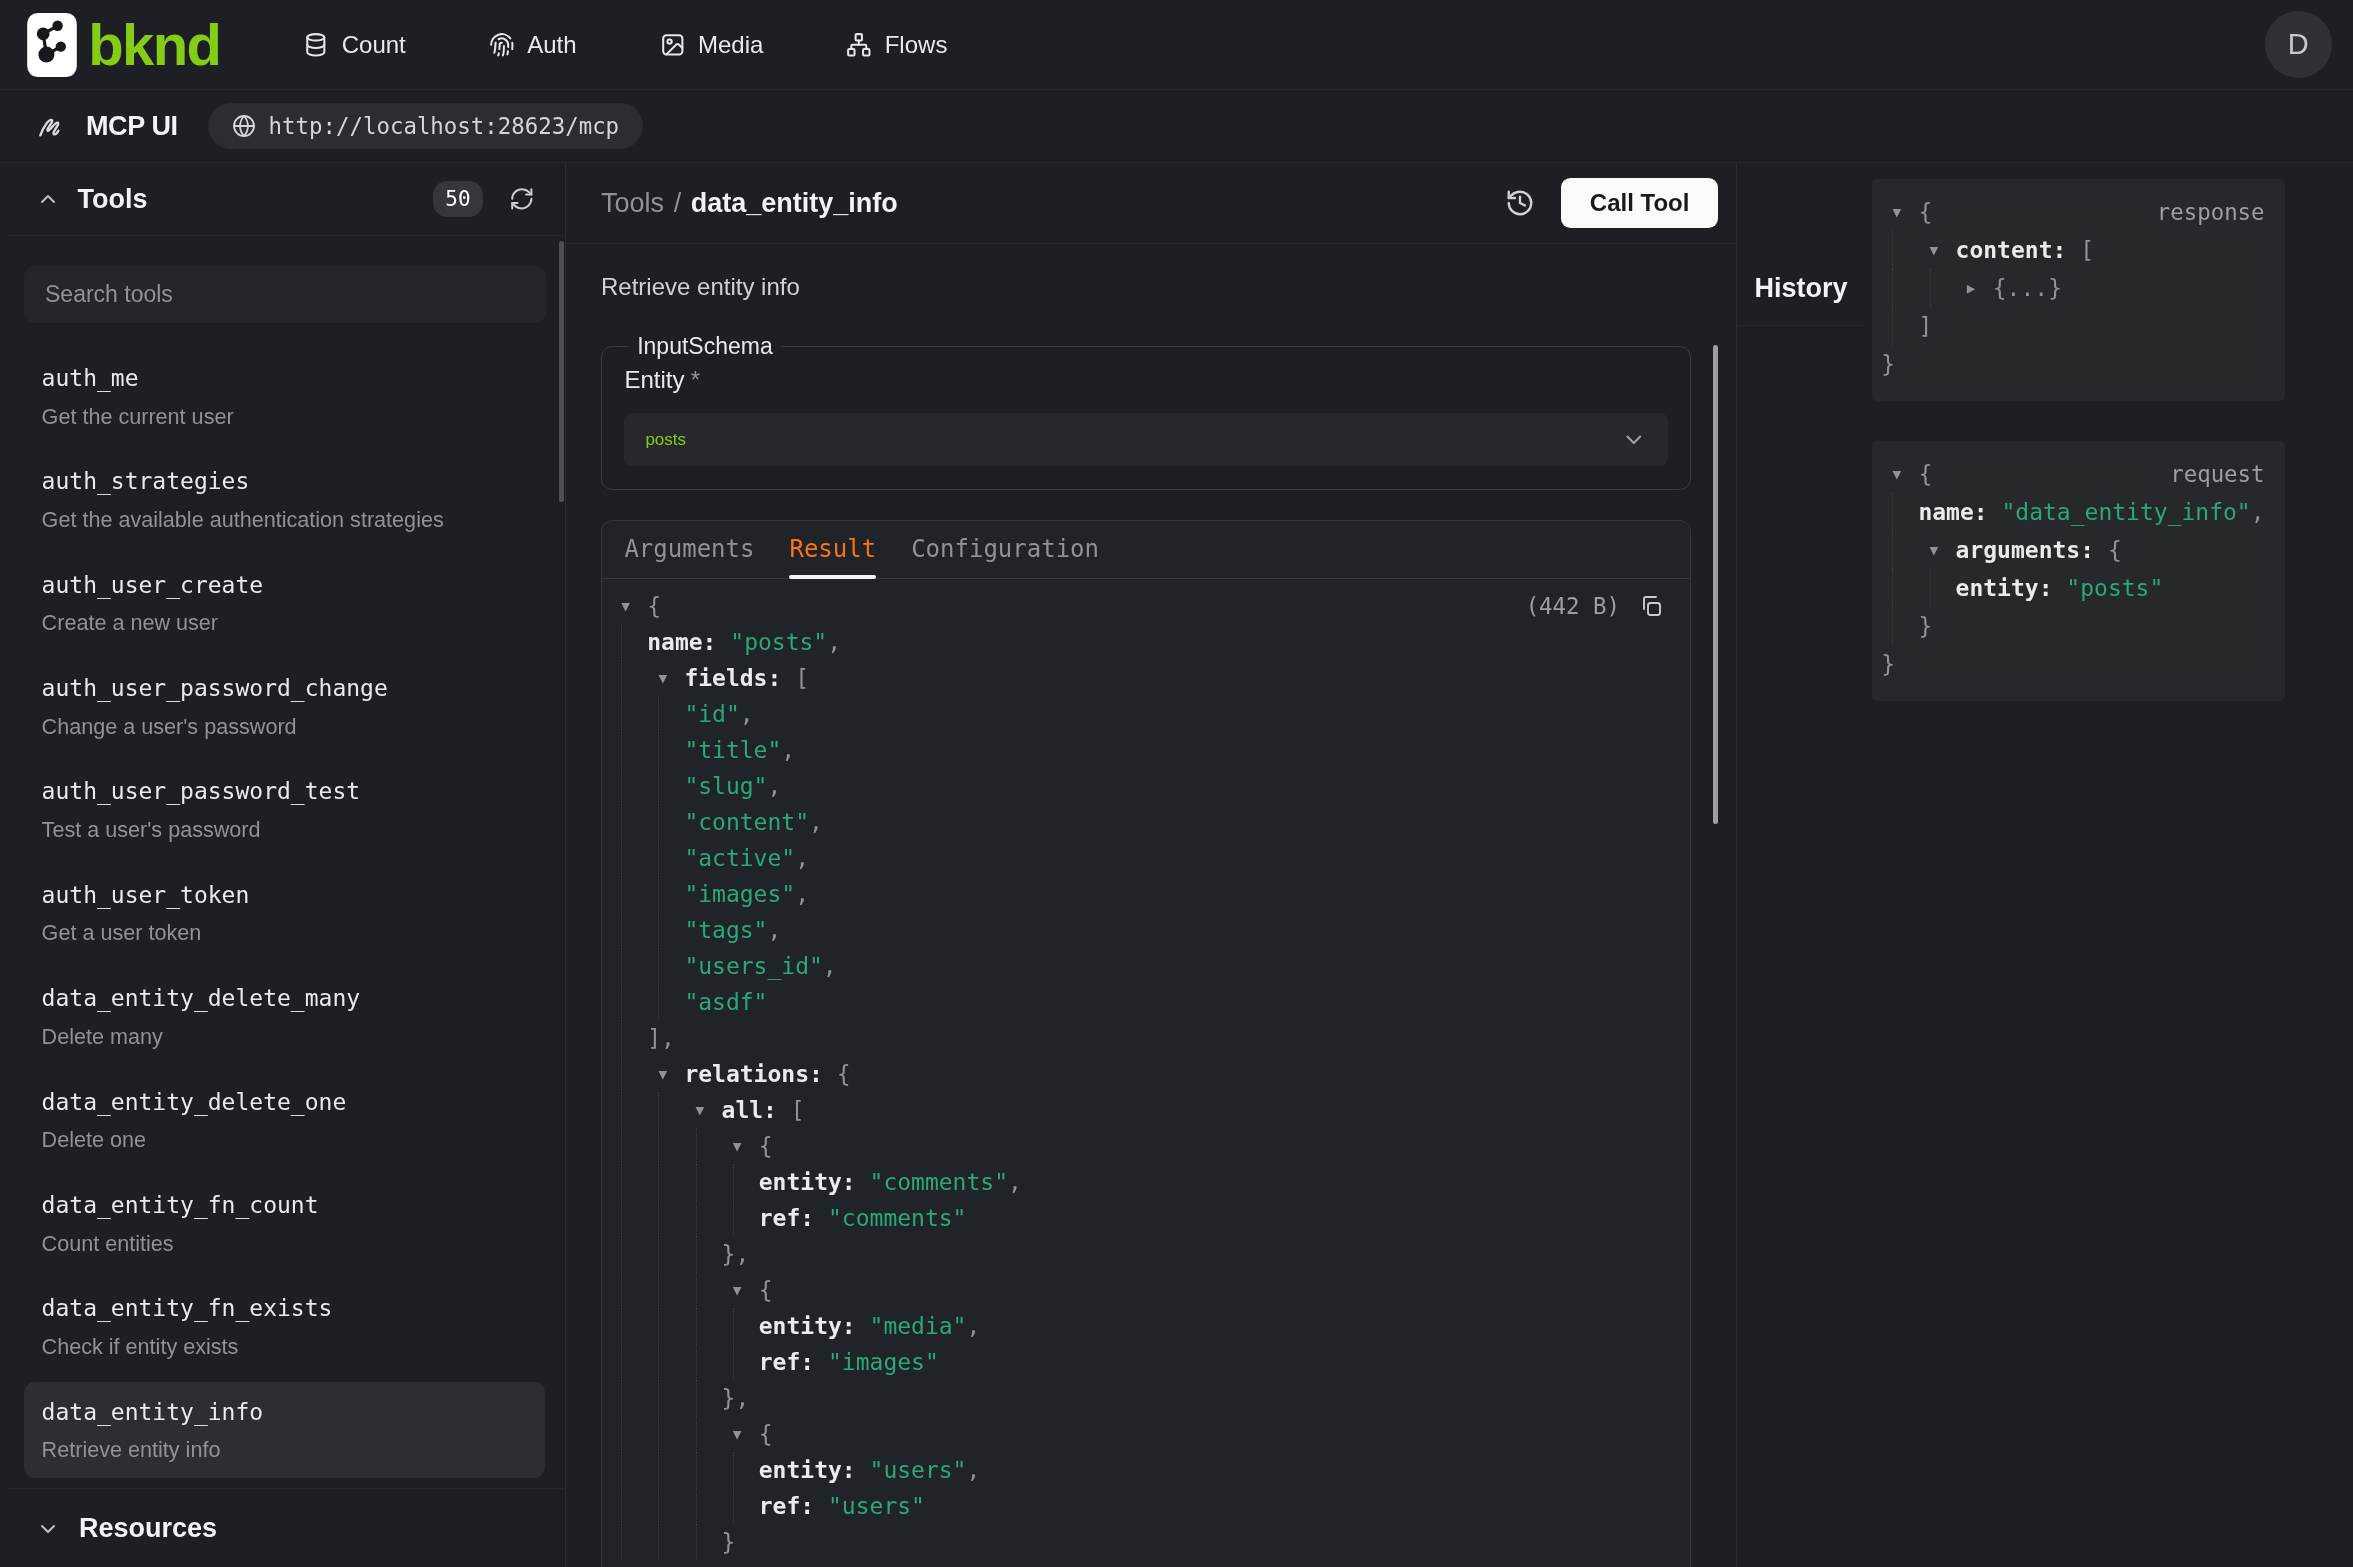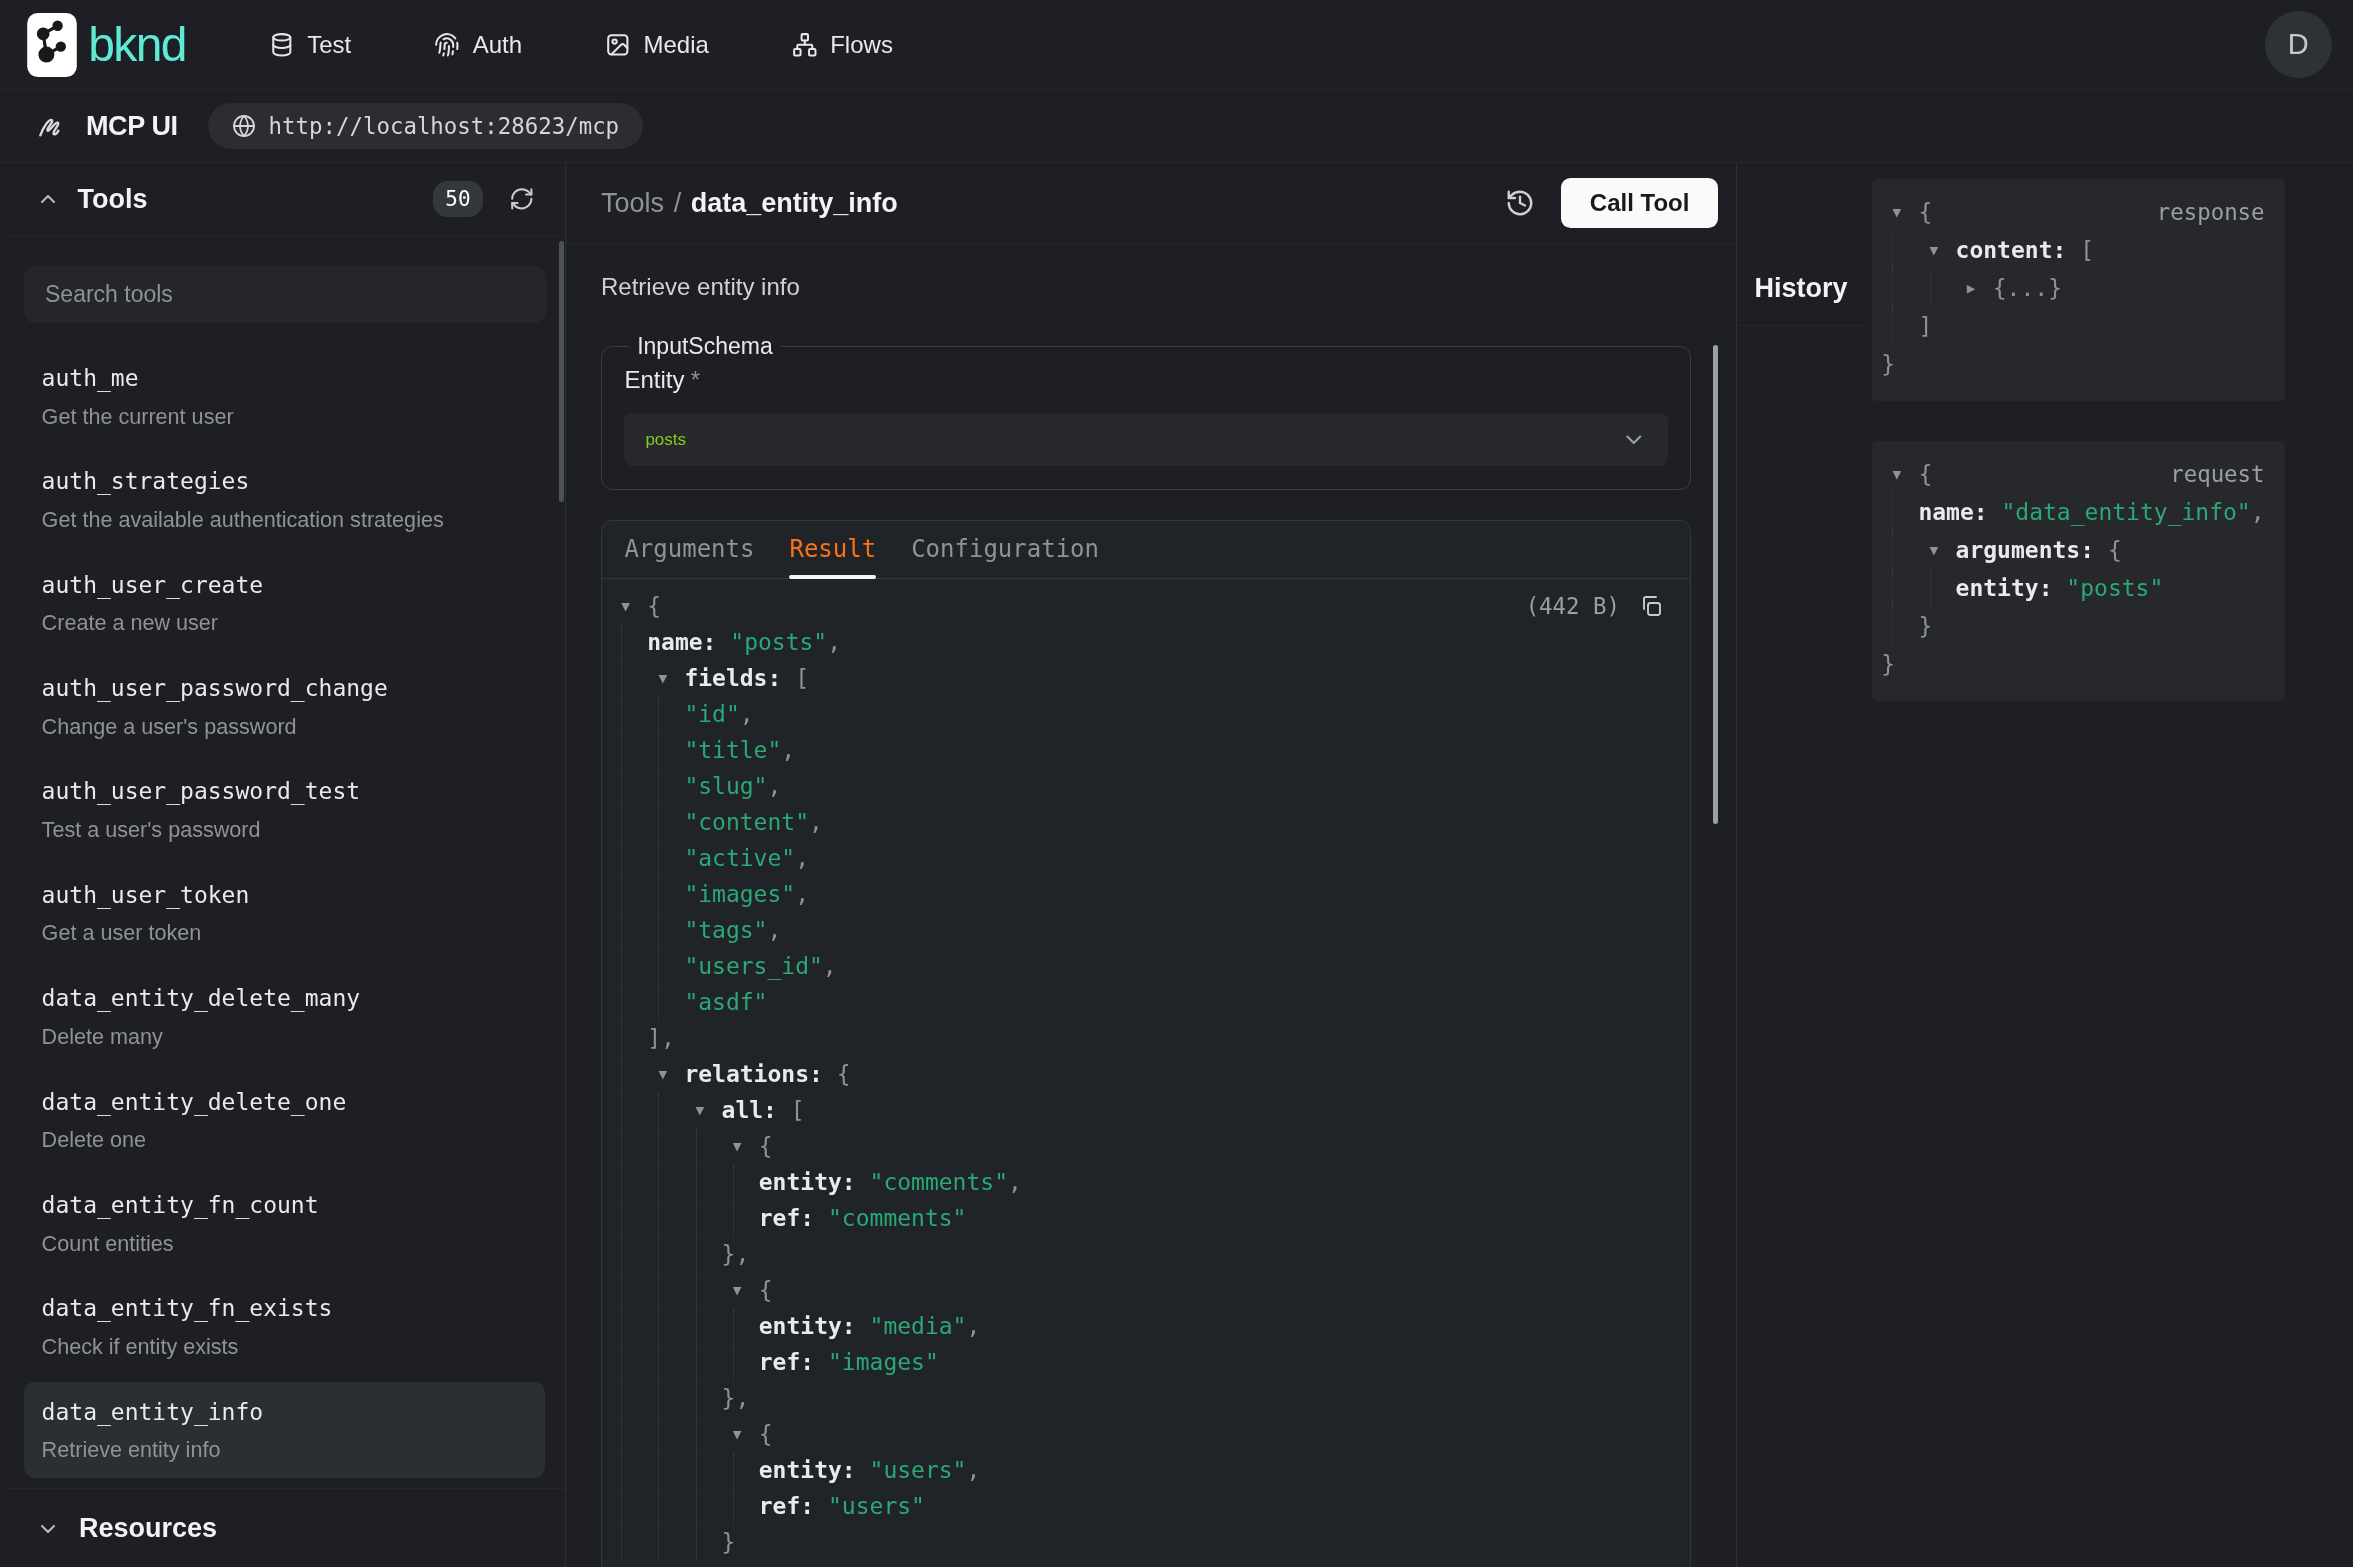--- a/index.html
+++ b/index.html
@@ -5,21 +5,21 @@
   html,body{margin:0;padding:0;background:#1d1f24;}
   *{box-sizing:border-box;}
   .app{width:2354px;height:1568px;overflow:hidden;background:#1d1f24;color:#e9eaec;
        font-family:"Liberation Sans",sans-serif;display:flex;flex-direction:column;}
   svg{display:block;}
 
   
   .topnav{height:90px;flex:none;display:flex;align-items:center;padding:0 22.4px 0 27px;
           border-bottom:1.6px solid #26282d;}
   .logo{display:flex;align-items:center;gap:11.2px;}
-  .logo-text{font-size:48px;font-weight:400;letter-spacing:-1.6px;color:#5eead4;}
+  .logo-text{font-size:58px;font-weight:700;letter-spacing:-1.6px;color:#84cc16;}
   .mainnav{display:flex;align-items:center;margin-left:83px;gap:83px;}
   .nav-item{display:flex;align-items:center;gap:12.8px;color:#e8e9eb;font-size:24px;cursor:pointer;}
   .nav-item svg{stroke:#e6e7e9;}
   .spacer{flex:1;}
   .avatar{width:67px;height:67px;border-radius:50%;background:#2e3237;color:#c7c9cb;
           display:flex;align-items:center;justify-content:center;font-size:29px;}
 
   
   .mcpbar{height:73px;flex:none;display:flex;align-items:center;padding:0 12px 0 35px;
           border-bottom:1.6px solid #26282d;gap:19px;}
@@ -129,21 +129,21 @@
     </div>
     <nav class="mainnav">
       <div class="nav-item">
         <span>
           <svg width="25.6" height="25.6" viewBox="0 0 24 24" fill="none" stroke-width="1.9" stroke-linecap="round" stroke-linejoin="round">
             <ellipse cx="12" cy="5" rx="8" ry="3"></ellipse>
             <path d="M4 5v7c0 1.66 3.58 3 8 3s8-1.34 8-3V5"></path>
             <path d="M4 12v7c0 1.66 3.58 3 8 3s8-1.34 8-3v-7"></path>
           </svg>
         </span>
-        <span>Test</span>
+        <span>Count</span>
       </div>
       <div class="nav-item">
         <span>
           <svg width="25.6" height="25.6" viewBox="0 0 24 24" fill="none" stroke-width="1.9" stroke-linecap="round" stroke-linejoin="round">
             <path d="M12 10a2 2 0 0 0-2 2c0 1.02-.1 2.51-.26 4"></path>
             <path d="M14 13.12c0 2.38 0 6.38-1 8.88"></path>
             <path d="M17.29 21.02c.12-.6.43-2.3.5-3.02"></path>
             <path d="M2 12a10 10 0 0 1 18-6"></path>
             <path d="M21.8 16c.2-2 .131-5.354 0-6"></path>
             <path d="M5 19.5C5.5 18 6 15 6 12a6 6 0 0 1 .34-2"></path>

